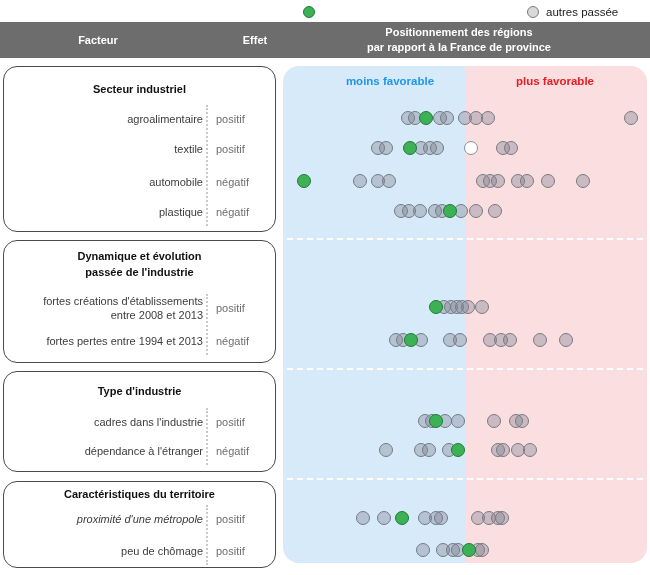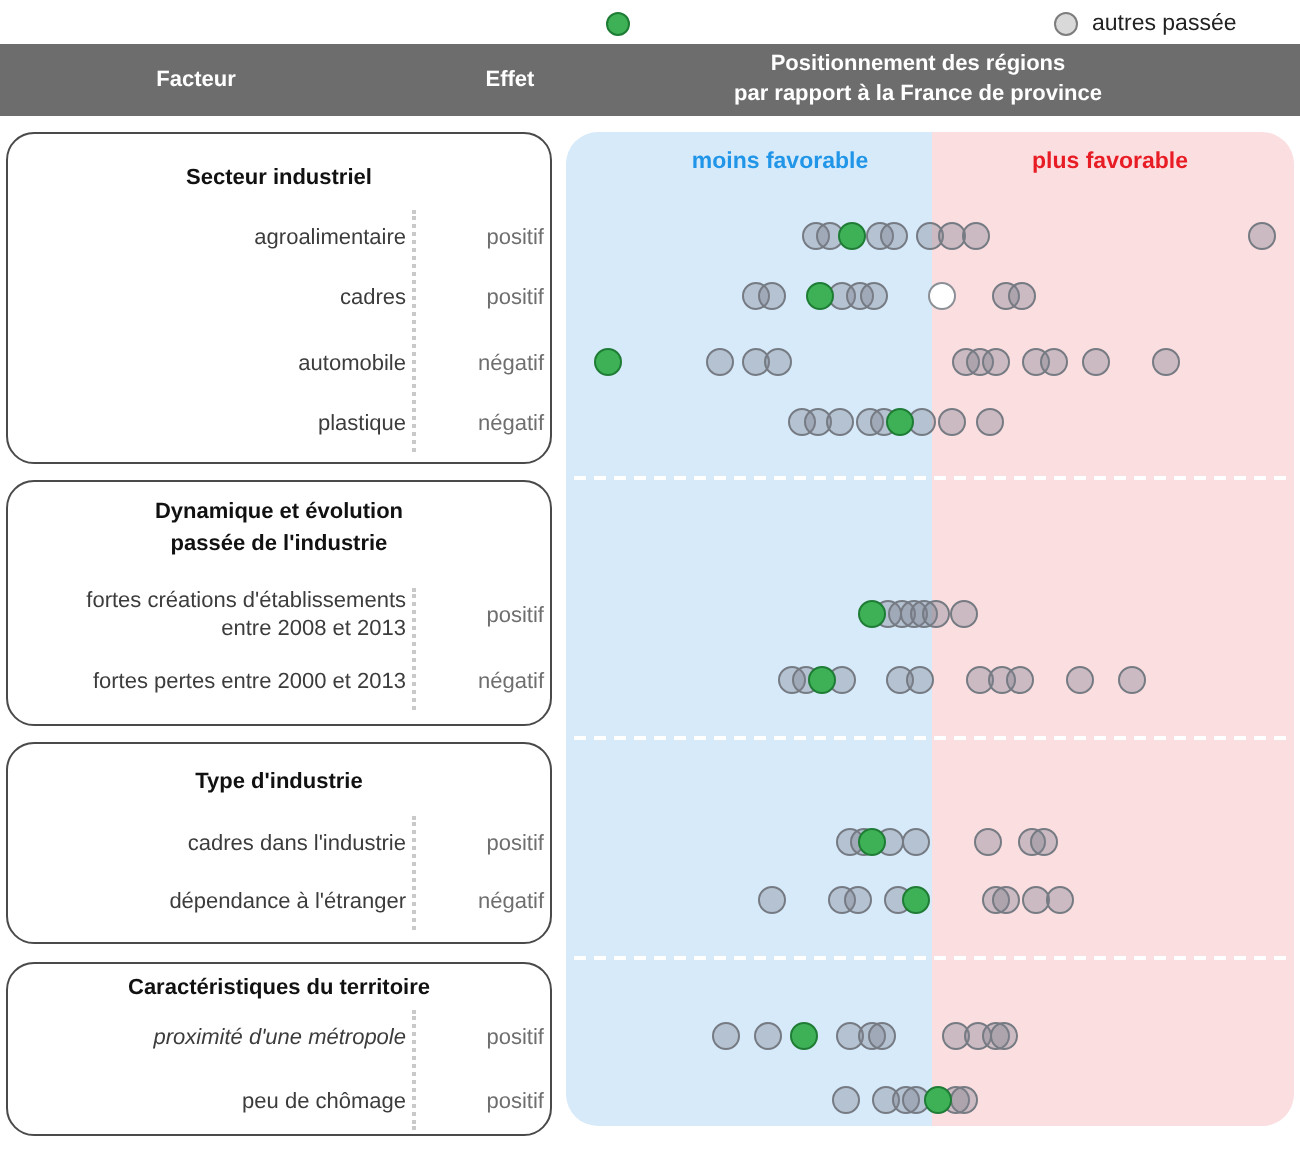--- a/index.html
+++ b/index.html
@@ -18,21 +18,21 @@
   .hdr-cell{position:absolute;top:0;height:36px;display:flex;flex-direction:column;
     align-items:center;justify-content:center;color:#fff;font-weight:bold;font-size:11px;
     line-height:1.32;text-align:center;}
   
   .group-box{position:absolute;left:3px;width:273px;box-sizing:border-box;
     border:1.5px solid #4a4a4a;border-radius:14px;background:#fff;}
   .g-title{position:absolute;left:0;width:100%;text-align:center;font-weight:bold;
     font-size:11px;color:#111;transform:translateY(-50%);line-height:1.45;}
   .g-label{position:absolute;right:72px;width:192px;text-align:right;font-size:11px;
     color:#3c3c3c;transform:translateY(-50%);line-height:1.3;}
-  .g-effect{position:absolute;left:212px;width:56px;text-align:right;font-size:11px;
+  .g-effect{position:absolute;left:212px;width:56px;text-align:left;font-size:11px;
     color:#6e6e6e;transform:translateY(-50%);}
   .g-div{position:absolute;left:202px;width:0;border-left:2px dotted #c9c9c9;}
   
   .chart{position:absolute;left:283px;top:66px;width:320px;height:497px;}
   .zone{position:absolute;top:0;height:100%;}
   .zone.blue{left:0;width:183px;background:#d6eafa;border-radius:16px 0 0 16px;}
   .zone.pink{left:183px;width:181px;background:#fbdee0;border-radius:0 16px 16px 0;}
   .zone-label{position:absolute;top:9px;font-size:11.5px;font-weight:bold;text-align:center;width:160px;}
   .zone-label.blue{left:27px;color:#2196e8;}
   .zone-label.pink{left:192px;color:#e81c24;}
@@ -170,21 +170,21 @@
     <div class="group-box" style="top: 66px; height: 166px;">
       <div class="g-title" style="top: 23px;">
         <div>Secteur industriel</div>
       </div>
       <div class="g-div" style="top: 38px; height: 121px;"></div>
       <div class="g-label" style="top: 52px;">
         <div>agroalimentaire</div>
       </div>
       <div class="g-effect" style="top: 52px;">positif</div>
       <div class="g-label" style="top: 82px;">
-        <div>cadres</div>
+        <div>textile</div>
       </div>
       <div class="g-effect" style="top: 82px;">positif</div>
       <div class="g-label" style="top: 115px;">
         <div>automobile</div>
       </div>
       <div class="g-effect" style="top: 115px;">négatif</div>
       <div class="g-label" style="top: 145px;">
         <div>plastique</div>
       </div>
       <div class="g-effect" style="top: 145px;">négatif</div>
@@ -194,21 +194,21 @@
         <div>Dynamique et évolution</div>
         <div>passée de l'industrie</div>
       </div>
       <div class="g-div" style="top: 53px; height: 61px;"></div>
       <div class="g-label" style="top: 67px;">
         <div>fortes créations d'établissements</div>
         <div>entre 2008 et 2013</div>
       </div>
       <div class="g-effect" style="top: 67px;">positif</div>
       <div class="g-label" style="top: 100px;">
-        <div>fortes pertes entre 2000 et 2013</div>
+        <div>fortes pertes entre 1994 et 2013</div>
       </div>
       <div class="g-effect" style="top: 100px;">négatif</div>
     </div>
     <div class="group-box" style="top: 371px; height: 101px;">
       <div class="g-title" style="top: 20px;">
         <div>Type d'industrie</div>
       </div>
       <div class="g-div" style="top: 36px; height: 57px;"></div>
       <div class="g-label" style="top: 50px;">
         <div>cadres dans l'industrie</div>

